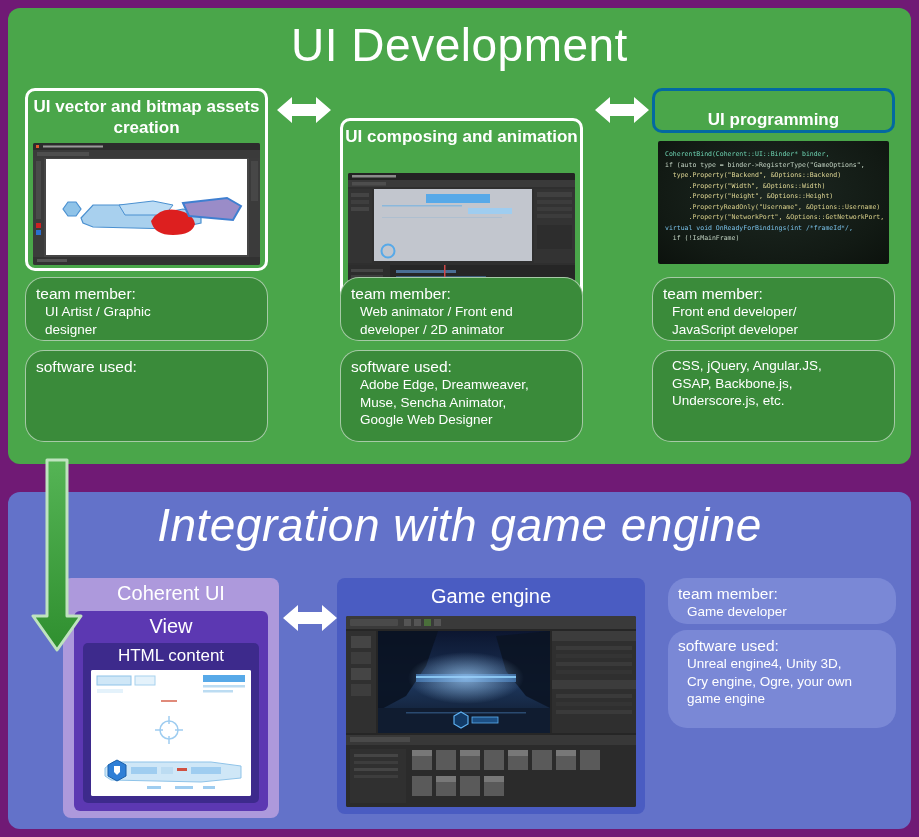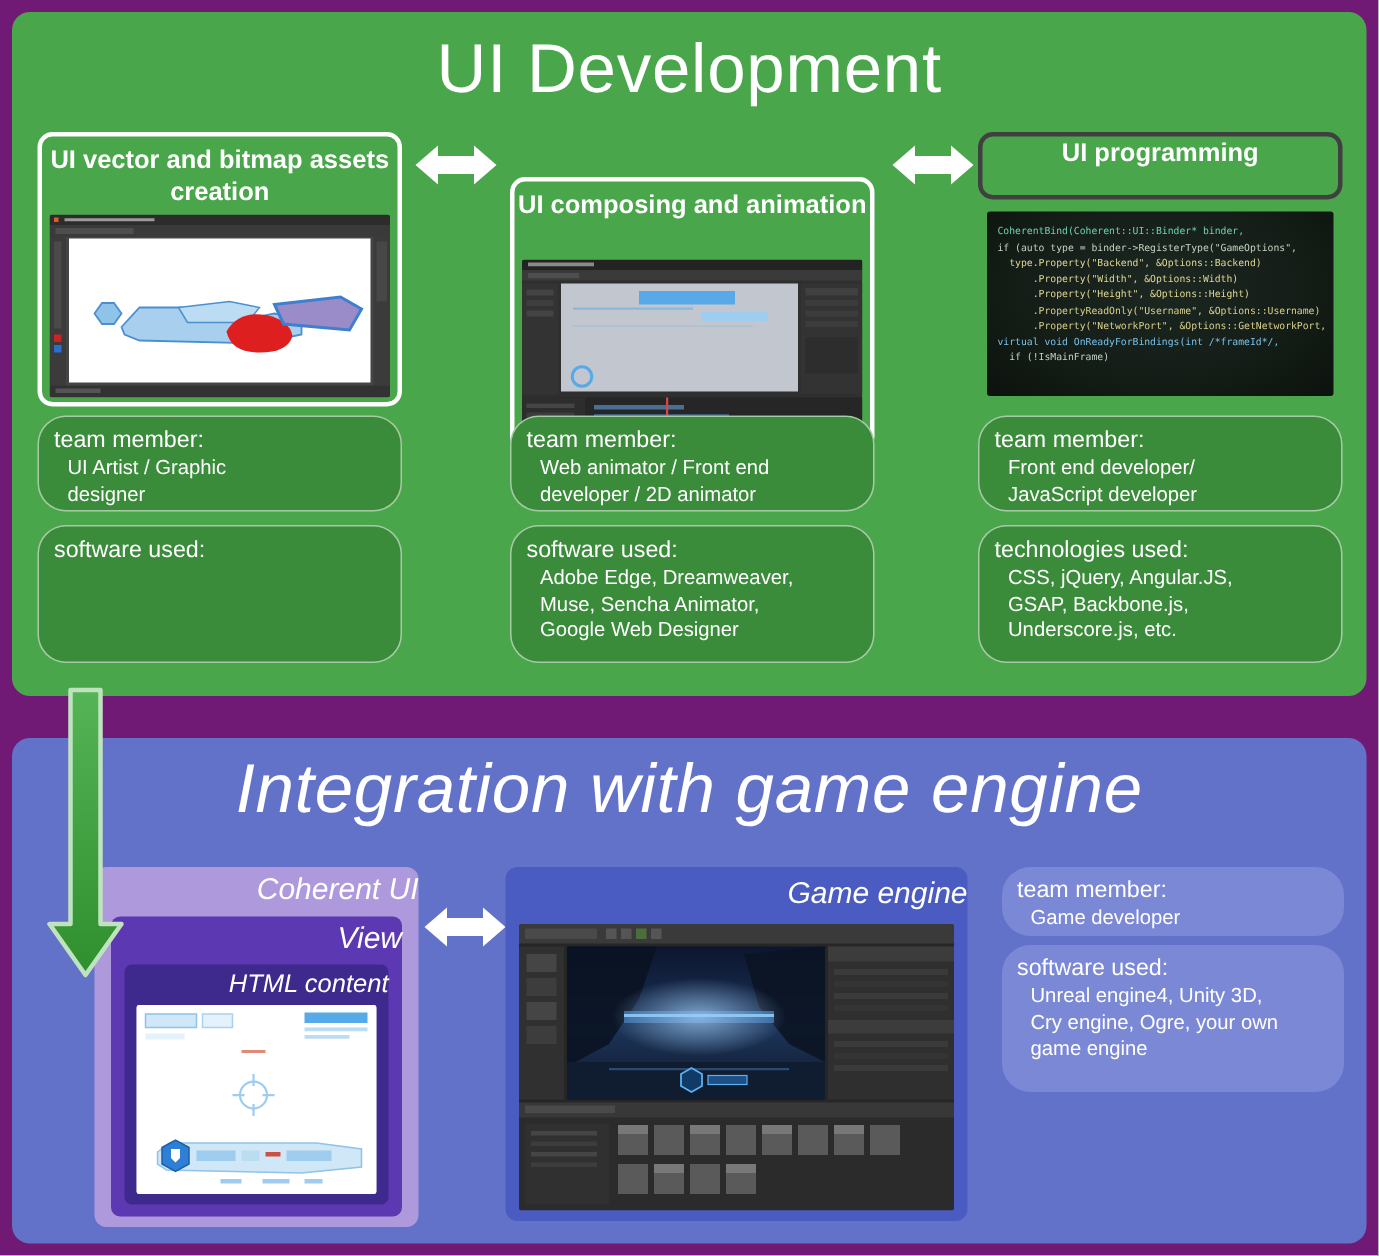--- a/index.html
+++ b/index.html
@@ -13,43 +13,43 @@
 
   .big-title { position:absolute; left:0; width:100%; text-align:center; color:#fff;
                font-size:46px; font-weight:400; letter-spacing:0.5px; }
   .panel-green .big-title { top:10px; }
   .panel-blue  .big-title { top:6px;font-style:italic; }
 
   
   .col-frame { position:absolute; border:3px solid #fff; border-radius:10px; }
   .col-title { color:#fff; font-size:17px; font-weight:700; text-align:center;
                line-height:1.25; padding-top:5px; }
-  .col3-titlebox { position:absolute; border:3px solid #404040; border-radius:10px;
-                   display:flex; align-items:flex-start; justify-content:center; }
+  .col3-titlebox { position:absolute; border:3px solid #0369a1; border-radius:10px;
+                   display:flex; align-items:flex-end; justify-content:center; }
 
   .shot { position:absolute; overflow:hidden; border-radius:2px; }
 
   .info { position:absolute; border-radius:19px; color:#fff; padding:6px 10px 6px 10px; }
   .info-green { background:#3A8B3A; border:1px solid rgba(255,255,255,0.55); }
   .info-blue  { background:#7A88D6; }
   .info .label { display:block; font-size:15.5px; line-height:1.25; }
   .info .value { display:block; font-size:13.5px; line-height:1.3; padding-left:9px;
                  white-space:pre-line; }
 
   
   .coherent { position:absolute; left:55px; top:86px; width:216px; height:240px;
               background:#AD99DC; border-radius:8px; }
   .coherent > .nest-label { display:block; height:32px; line-height:30px; }
   .view { position:absolute; left:11px; top:33px; width:194px; height:200px;
           background:#5C38B2; border-radius:6px; }
   .view > .nest-label { display:block; height:32px; line-height:30px; }
   .htmlbox { position:absolute; left:9px; top:32px; width:176px; height:160px;
              background:#3D2A8C; border-radius:5px; }
   .htmlbox > .nest-label { display:block; height:26px; line-height:26px; font-size:17px; }
-  .nest-label { color:#fff; text-align:right; font-size:20px;font-style:italic; }
+  .nest-label { color:#fff; text-align:center; font-size:20px; }
   .white-screen { position:absolute; left:8px; top:27px; width:160px; height:126px;
                   background:#fff; border-radius:2px; overflow:hidden; }
 
   .gamebox { position:absolute; left:329px; top:86px; width:308px; height:236px;
              background:#4A5CC2; border-radius:8px; }
   .gamebox > .nest-label { display:block; height:34px; line-height:36px; }
 
   .arrow-abs { position:absolute; }
 
   
@@ -188,21 +188,20 @@
 Muse, Sencha Animator,
 Google Web Designer</span>
     </div>
 
     <div class="info info-green" style="left:644px; top:269px; width:243px; height:64px;">
       <span class="label">team member:</span>
       <span class="value">Front end developer/
 JavaScript developer</span>
     </div>
     <div class="info info-green" style="left:644px; top:342px; width:243px; height:92px;">
-      <span class="label">technologies used:</span>
       <span class="value">CSS, jQuery, Angular.JS,
 GSAP, Backbone.js,
 Underscore.js, etc.</span>
     </div>
   </section>
 
   <section class="panel panel-blue">
     <h1 class="big-title">Integration with game engine</h1>
 
     <div class="coherent">

